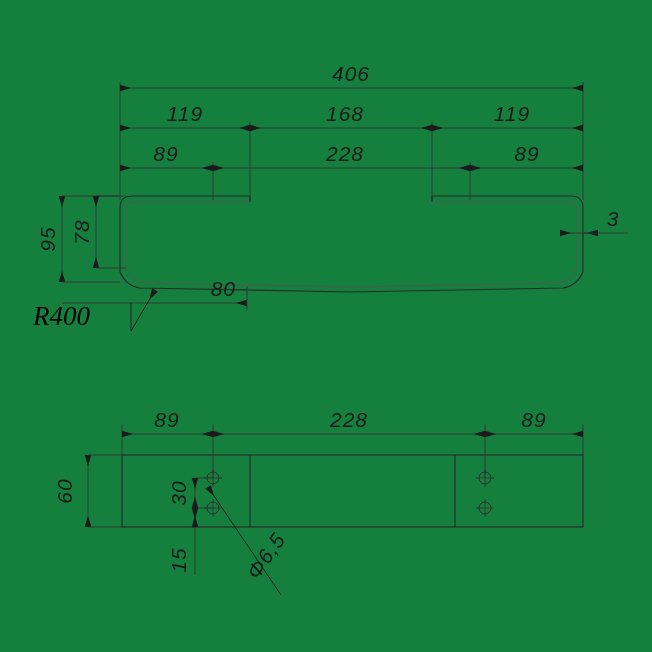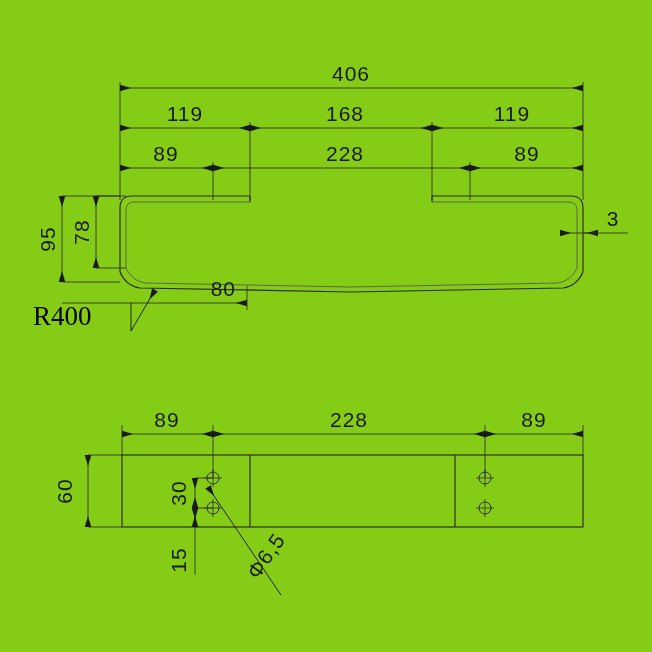--- a/index.html
+++ b/index.html
@@ -4,23 +4,24 @@
 <style>
   html, body {
     margin: 0;
     padding: 0;
     background: #ffffff;
   }
   #sheet {
     position: relative;
     width: 652px;
     height: 652px;
-    background: #84cc16;
+    background: #15803d;
     font-family: "Liberation Sans", sans-serif;
     overflow: hidden;
+    font-style: italic;
   }
   #cad-svg {
     position: absolute;
     left: 0;
     top: 0;
     width: 652px;
     height: 652px;
   }
   .dim-text {
     font-family: "Liberation Sans", sans-serif;

